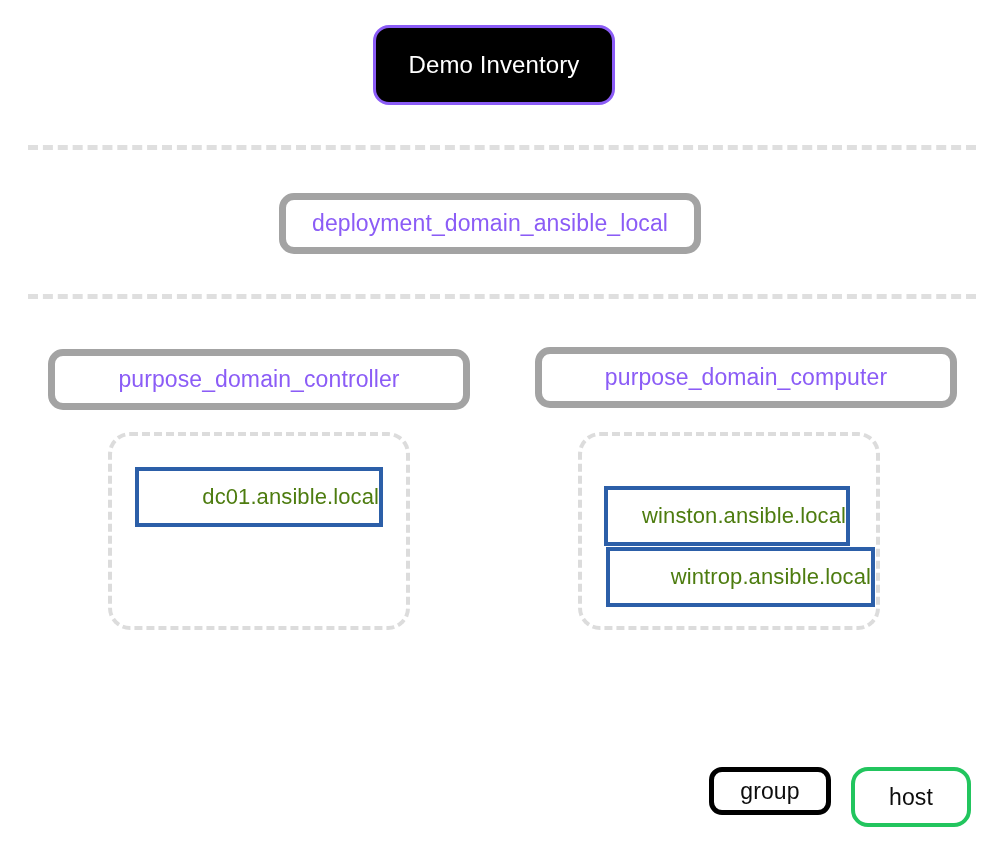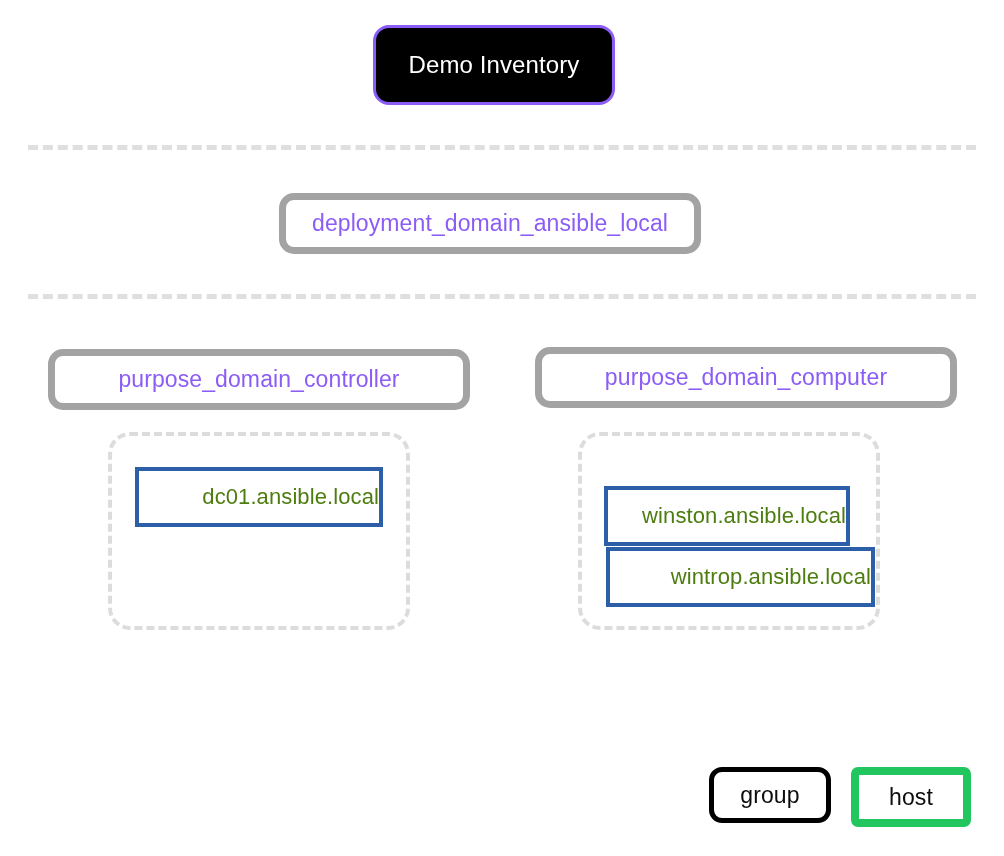--- a/index.html
+++ b/index.html
@@ -63,24 +63,24 @@
   }
 
   
   .node.legend-group {
     border: 5px solid #000000;
     color: #0d0d0d;
     font-size: 23px;
     border-radius: 13px;
   }
   .node.legend-host {
-    border: 8px solid #22c55e;
+    border: 4px solid #22c55e;
     color: #0d0d0d;
     font-size: 23px;
-    border-radius: 7px;
+    border-radius: 17px;
   }
 
   
   .separator {
     position: absolute;
     height: 0;
     border-top: 5px dashed #DFDFDF;
   }
 
   
@@ -126,21 +126,21 @@
   <div class="cluster" style="left:578px; top:432px; width:302px; height:198px;"></div>
 
   <div class="node host" style="left:604px; top:467px; width:246px; height:60px;margin-top:19px;">
     <span>winston.ansible.local</span>
   </div>
 
   <div class="node host" style="left:606px; top:547px; width:269px; height:60px;">
     <span>wintrop.ansible.local</span>
   </div>
 
-  <div class="node legend-group" style="left:709px; top:767px; width:122px; height:56px;">
+  <div class="node legend-group" style="left:709px; top:767px; width:122px; height:48px;">
     <span>group</span>
   </div>
 
   <div class="node legend-host" style="left:851px; top:767px; width:120px; height:60px;">
     <span>host</span>
   </div>
 
 </div>
 
 </body></html>

